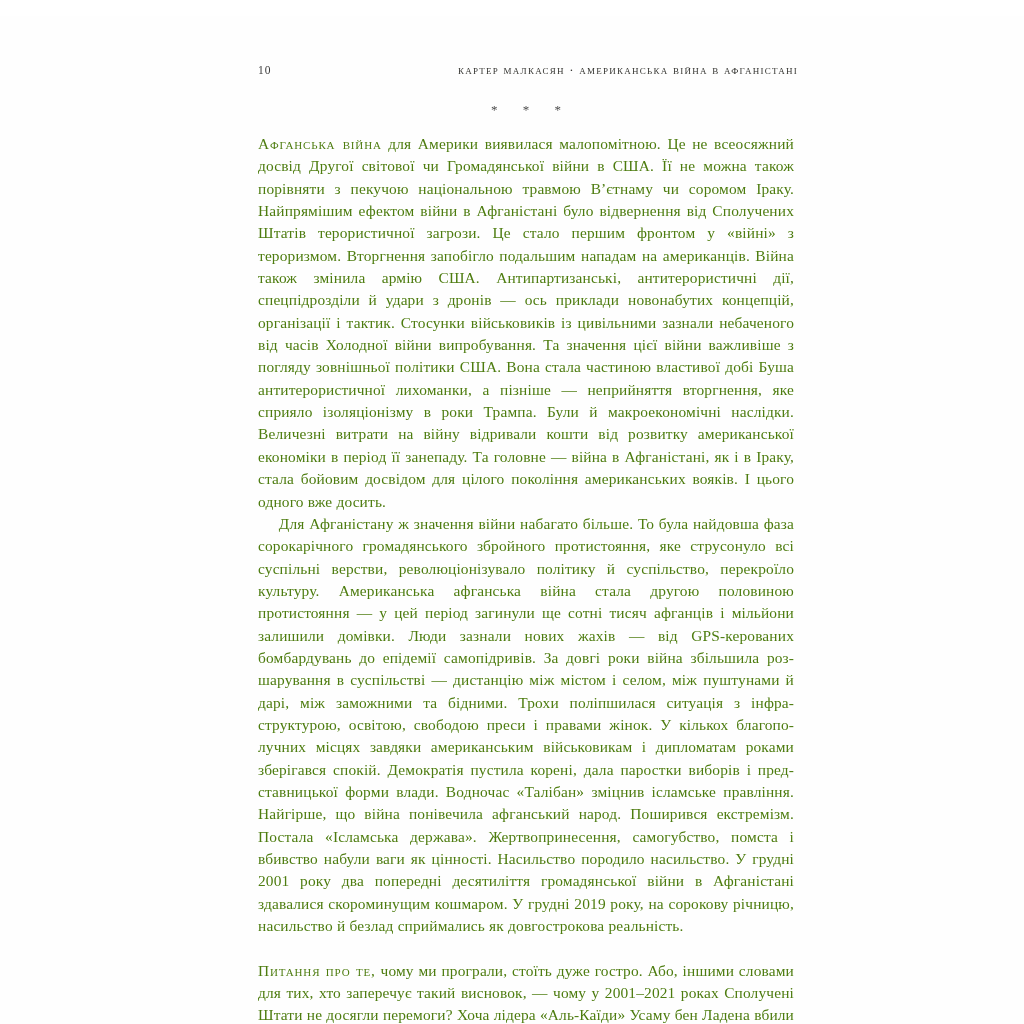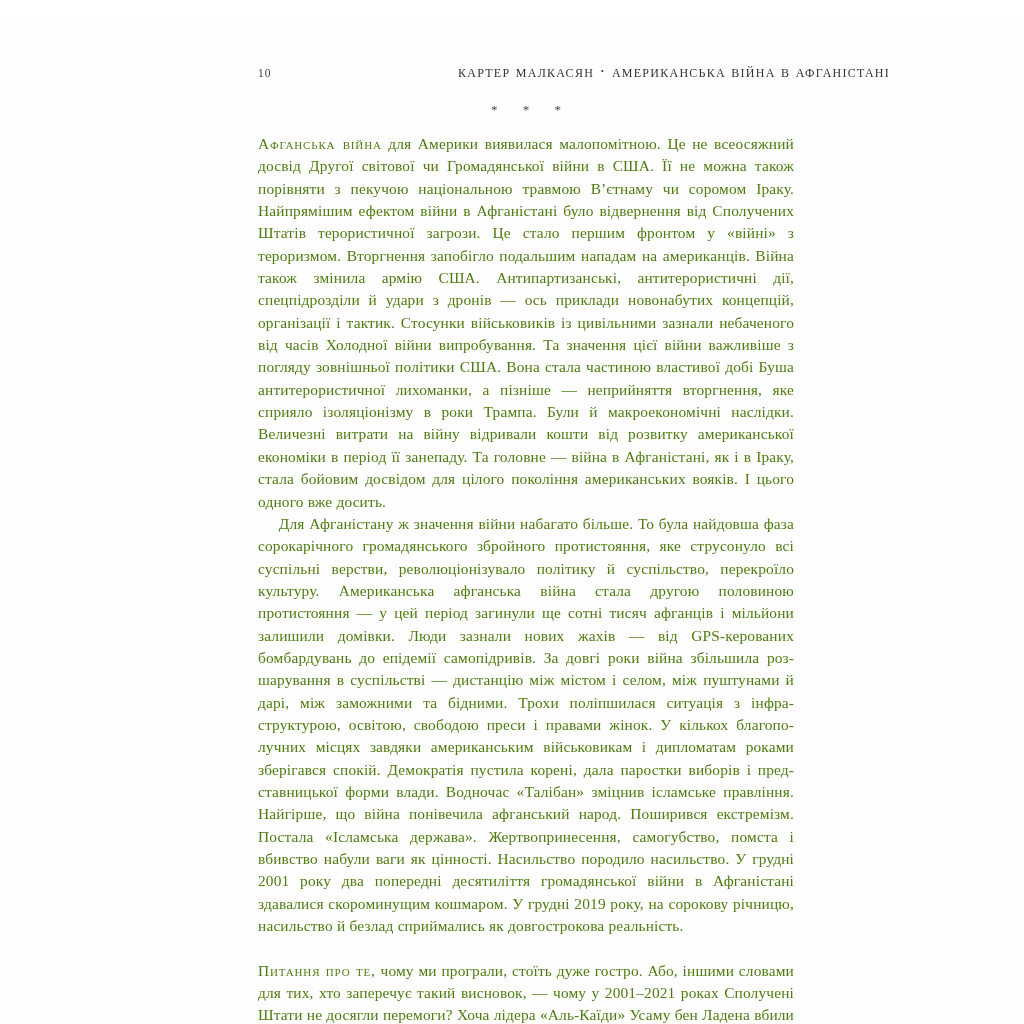--- a/index.html
+++ b/index.html
@@ -41,21 +41,21 @@
     font-size: 11.5px;
     letter-spacing: 0.9px;
     color: #3a3a3a;
     font-variant-numeric: oldstyle-nums;
     flex: 0 0 auto;
     width: 200px;
   }
   .head-title {
     flex: 1 1 auto;
     text-align: right;
-    font-size: 17px;
+    font-size: 13px;
     letter-spacing: 1.25px;
     color: #33332f;
     font-variant: small-caps;
     text-transform: lowercase;
     white-space: nowrap;
   }
 
   
   .section-break {
     position: absolute;

